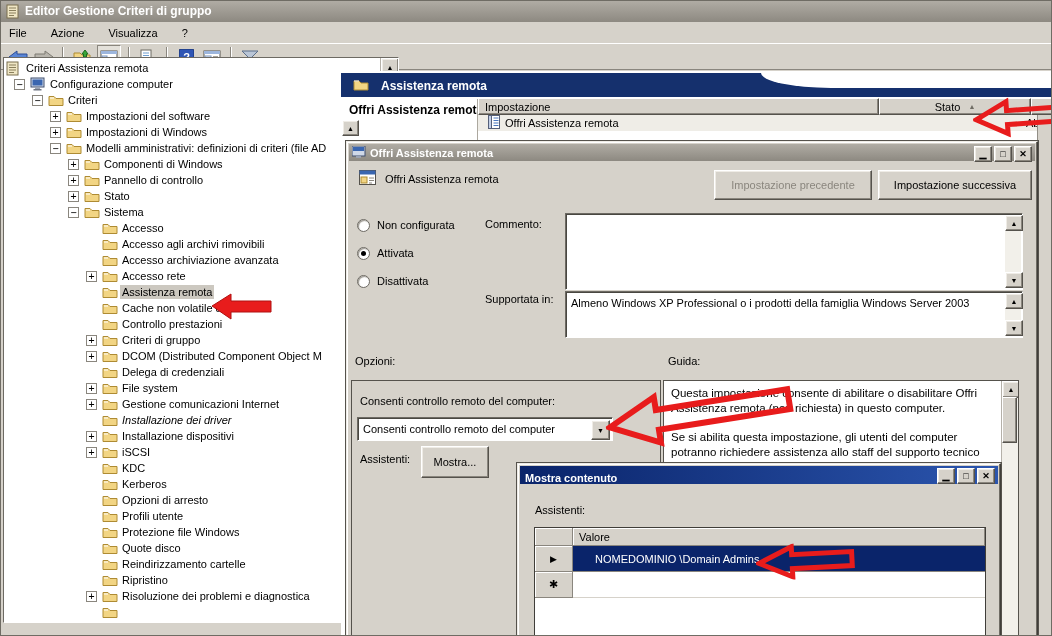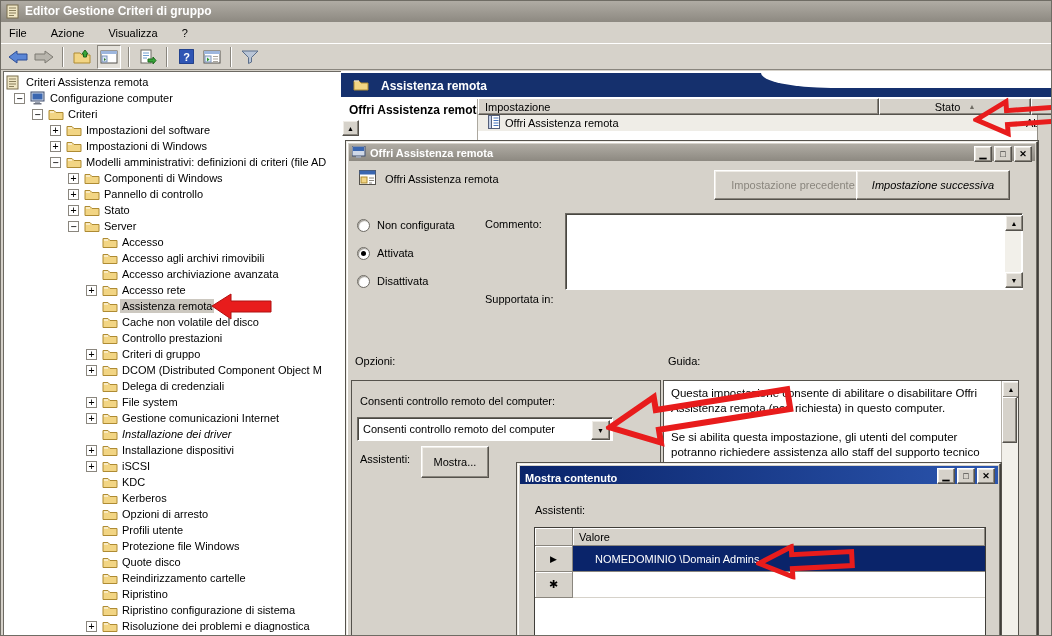--- a/index.html
+++ b/index.html
@@ -22,21 +22,21 @@
     font-family:"Liberation Sans",sans-serif;}
   
   #menubar{left:0;top:21px;width:100%;height:22px;background:#d6d2ca;border-bottom:1px solid #fff;
     display:flex;align-items:center;padding-left:8px;gap:24px;box-sizing:border-box;}
   #toolbar{left:0;top:43px;width:100%;height:26px;background:#d6d2ca;
     border-bottom:1px solid #8a867e;display:flex;align-items:center;padding-left:6px;gap:4px;box-sizing:border-box;}
   .tbsep{width:1px;height:20px;background:#8a867e;border-right:1px solid #fff;margin:0 3px;}
   .tbico{width:22px;height:22px;display:flex;align-items:center;justify-content:center;}
   .tbico.pressed{border:1px solid;border-color:#8a867e #fff #fff #8a867e;background:#e4e1da;}
   
-  #treepanel{left:2px;top:70px;width:396px;height:566px;background:#fff;
+  #treepanel{left:2px;top:56px;width:396px;height:566px;background:#fff;
     border:1px solid;border-color:#6d6a63 #fff #fff #6d6a63;box-sizing:border-box;overflow:hidden;}
   .trow{position:relative;height:16px;white-space:nowrap;}
   .trow .texp{position:absolute;top:3px;width:11px;height:11px;font-size:10px;line-height:9px;text-align:center;}
   .trow .texp.box{border:1px solid #8a867e;background:#fff;box-sizing:border-box;font-family:"DejaVu Sans Mono",monospace;}
   .trow .ticon{position:absolute;top:1px;width:16px;height:14px;}
   .trow .tlabel{position:absolute;top:1px;height:14px;line-height:14px;padding:0 2px;}
   .trow.sel .tlabel{background:#ccc8c0;}
   
   .sbtrack{background:#f2f0ea;}
   .sbthumb{background:#d6d2ca;border:1px solid;border-color:#fff #55524c #55524c #fff;
@@ -215,21 +215,21 @@
               <path d="M2 5h4" stroke="#fff"></path>
             </svg></span>
           <span class="tlabel" style="left: 98px;">Stato</span>
         </div>
         <div class="trow">
           <span class="texp box" style="left: 64px;">−</span>
           <span class="ticon" style="left: 80px;"><svg width="16" height="13">
               <path d="M1 3.5h5l2 2h7v7H1z" fill="#f2d584" stroke="#ae8b33"></path>
               <path d="M2 5h4" stroke="#fff"></path>
             </svg></span>
-          <span class="tlabel" style="left: 98px;">Server</span>
+          <span class="tlabel" style="left: 98px;">Sistema</span>
         </div>
         <div class="trow">
           <span class="texp" style="left: 82px;"></span>
           <span class="ticon" style="left: 98px;"><svg width="16" height="13">
               <path d="M1 3.5h5l2 2h7v7H1z" fill="#f2d584" stroke="#ae8b33"></path>
               <path d="M2 5h4" stroke="#fff"></path>
             </svg></span>
           <span class="tlabel" style="left: 116px;">Accesso</span>
         </div>
         <div class="trow">
@@ -400,28 +400,20 @@
             </svg></span>
           <span class="tlabel" style="left: 116px;">Reindirizzamento cartelle</span>
         </div>
         <div class="trow">
           <span class="texp" style="left: 82px;"></span>
           <span class="ticon" style="left: 98px;"><svg width="16" height="13">
               <path d="M1 3.5h5l2 2h7v7H1z" fill="#f2d584" stroke="#ae8b33"></path>
               <path d="M2 5h4" stroke="#fff"></path>
             </svg></span>
           <span class="tlabel" style="left: 116px;">Ripristino</span>
-        </div>
-        <div class="trow">
-          <span class="texp" style="left: 82px;"></span>
-          <span class="ticon" style="left: 98px;"><svg width="16" height="13">
-              <path d="M1 3.5h5l2 2h7v7H1z" fill="#f2d584" stroke="#ae8b33"></path>
-              <path d="M2 5h4" stroke="#fff"></path>
-            </svg></span>
-          <span class="tlabel" style="left: 116px;">Ripristino configurazione di sistema</span>
         </div>
         <div class="trow">
           <span class="texp box" style="left: 82px;">+</span>
           <span class="ticon" style="left: 98px;"><svg width="16" height="13">
               <path d="M1 3.5h5l2 2h7v7H1z" fill="#f2d584" stroke="#ae8b33"></path>
               <path d="M2 5h4" stroke="#fff"></path>
             </svg></span>
           <span class="tlabel" style="left: 116px;">Risoluzione dei problemi e diagnostica</span>
         </div>
         <div class="trow">
@@ -503,21 +495,21 @@
           <rect x="0.5" y="0.5" width="16" height="4" fill="#3a66b0"></rect>
           <rect x="2" y="7" width="6" height="6" fill="#f2d584" stroke="#ae8b33"></rect>
           <path d="M10 8h5M10 10.5h5M10 13h3" stroke="#8a867e"></path>
         </svg>
     </span>
     <span class="txt" style="left:38px;top:31px;">Offri Assistenza remota</span>
 
     <div class="btn" style="position:absolute;left:367px;top:28px;width:156px;height:28px;color:#8a867e;">
       <span>Impostazione precedente</span>
       </div>
-    <div class="btn" style="position:absolute;left:509px;top:28px;width:152px;height:28px;font-style:italic;">
+    <div class="btn" style="position:absolute;left:531px;top:28px;width:152px;height:28px;">
       <span>Impostazione successiva</span>
       </div>
 
     <div class="abs" id="radioGroup" style="left:10px;top:76px;width:130px;">
         <div style="display: flex; align-items: center; gap: 7px; height: 14px; margin-bottom: 14px;">
           <span class="radio"></span>
           <span>Non configurata</span>
         </div>
         <div style="display: flex; align-items: center; gap: 7px; height: 14px; margin-bottom: 14px;">
           <span class="radio on"></span>
@@ -532,20 +524,27 @@
     <span class="txt" style="left:138px;top:76px;">Commento:</span>
     <div class="abs sunken" style="left:218px;top:71px;width:458px;height:77px;box-sizing:border-box;">
       <span></span>
       <div class="abs sbtrack" style="right:1px;top:1px;width:16px;bottom:1px;">
         <div class="btn sbbtn" style="position:absolute;top:0;left:0;height:14px;">▲</div>
         <div class="btn sbbtn" style="position:absolute;bottom:0;left:0;height:14px;">▼</div>
       </div>
     </div>
 
     <span class="txt" style="left:138px;top:151px;">Supportata in:</span>
+    <div class="abs sunken" style="left:218px;top:149px;width:458px;height:47px;box-sizing:border-box;">
+      <span class="txt" style="left:5px;top:5px;max-width:425px;overflow:hidden;">Almeno Windows XP Professional o i prodotti della famiglia Windows Server 2003</span>
+      <div class="abs sbtrack" style="right:1px;top:1px;width:16px;bottom:1px;">
+        <div class="btn sbbtn" style="position:absolute;top:0;left:0;height:14px;">▲</div>
+        <div class="btn sbbtn" style="position:absolute;bottom:0;left:0;height:14px;">▼</div>
+      </div>
+    </div>
 
     <span class="txt" style="left:8px;top:213px;">Opzioni:</span>
     <span class="txt" style="left:321px;top:213px;">Guida:</span>
 
     <div class="abs grpbox" style="left:4px;top:238px;width:308px;height:256px;">
       <span class="txt" style="left:8px;top:14px;">Consenti controllo remoto del computer:</span>
       <div class="abs ddl" style="left:5px;top:36px;width:256px;height:24px;box-sizing:border-box;">
         <span style="margin-left:5px;white-space:nowrap;">Consenti controllo remoto del computer</span>
         <div class="btn" style="position:absolute;right:2px;top:2px;width:17px;height:18px;font-size:7px;">▼</div>
       </div>

